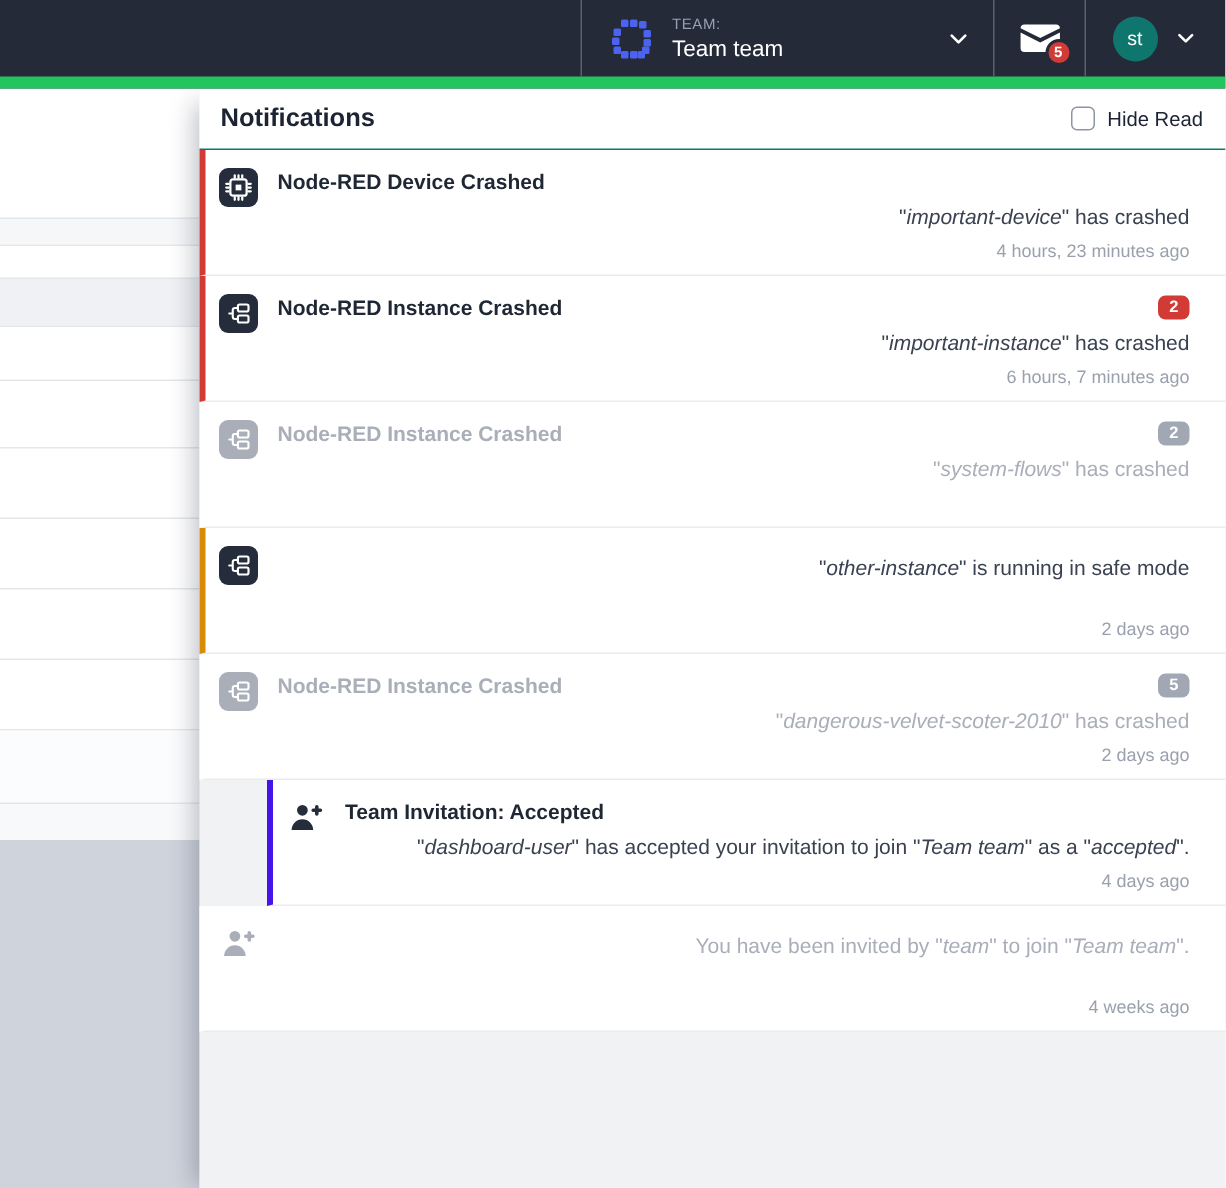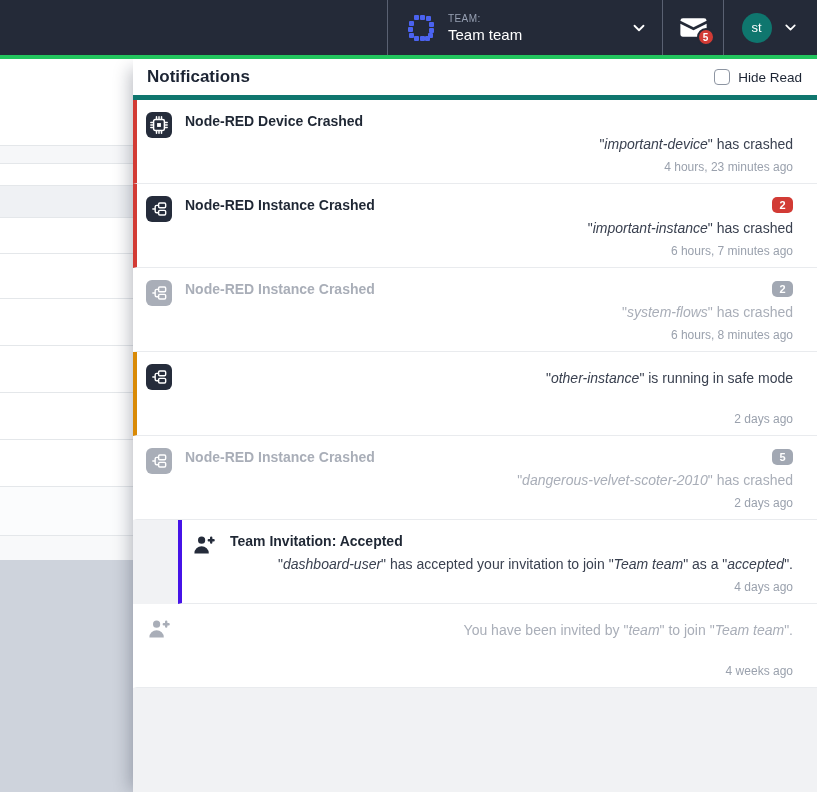--- a/index.html
+++ b/index.html
@@ -7,21 +7,21 @@
   body { font-family:"Liberation Sans", sans-serif; background:#ffffff; position:relative; }
 
   
   .underlay { position:absolute; inset:0; background:#ffffff; }
   .u-line { position:absolute; left:0; width:133px; height:1px; background:#e4e7ea; }
   .u-row  { position:absolute; left:0; width:133px; }
   .u-gray-block { position:absolute; left:0; width:133px; top:560px; height:232px; background:#ced3dc; }
 
   
   .navbar { position:absolute; top:0; left:0; width:817px; height:59px;
-            background:#242a38; border-bottom:4px solid #22c55e;
+            background:#242a38; border-bottom:8px solid #22c55e;
             display:flex; align-items:stretch; z-index:5; }
   .nav-spacer { flex:1; }
   .nav-section { border-left:1px solid #5a6172; display:flex; align-items:center; }
   .nav-team { width:275px; padding:0 14px 0 18px; cursor:pointer; }
   .team-icon-wrap { width:30px; height:30px; flex:none; }
   .team-texts { margin-left:12px; flex:1; }
   .team-label { font-size:10px; color:#97a0b3; letter-spacing:.4px; }
   .team-name  { font-size:15px; color:#ffffff; margin-top:2px; }
   .chev { width:18px; height:18px; flex:none; }
   .nav-mail { width:61px; justify-content:center; cursor:pointer; position:relative; }
@@ -31,21 +31,21 @@
                 color:#fff; font-size:10px; font-weight:bold;
                 display:flex; align-items:center; justify-content:center; }
   .nav-user { width:94px; justify-content:center; gap:10px; cursor:pointer; }
   .avatar { width:30px; height:30px; border-radius:50%; background:#0f766e; color:#fff;
             font-size:13px; display:flex; align-items:center; justify-content:center; }
 
   
   .panel { position:absolute; top:59px; left:133px; right:0; bottom:0;
            background:#f1f2f4; z-index:4;
            box-shadow:-9px 4px 16px -6px rgba(15,23,42,.28); }
-  .panel-header { height:41px; background:#fff; border-bottom:5px solid #0f766e;
+  .panel-header { height:41px; background:#fff; border-bottom:1px solid #0f766e;
                   display:flex; align-items:center; padding:0 15px 0 14px; }
   .panel-title { flex:1; font-size:17px; font-weight:bold; color:#1c2433; }
   .hide-read { display:flex; align-items:center; gap:8px; cursor:pointer;padding-left:16px; }
   .checkbox { width:16px; height:16px; border:1px solid #8d95a2; border-radius:4px; background:#fff; }
   .hide-read-label { font-size:13.5px; color:#1c2433; }
 
   .notif { height:84px; background:#fff; border-bottom:1px solid #e9ebee;
            border-left:4px solid transparent;
            display:flex; gap:13px; padding:12px 24px 0 9px; cursor:pointer; }
   .notif-icon { flex:none; width:26px; height:26px; }
@@ -201,21 +201,20 @@
         </svg>
       </span>
 
     </span>
     <span class="notif-col">
       <span class="notif-top">
         <span class="notif-title">Node-RED Instance Crashed</span>
         <span class="notif-badge" style="background: rgb(162, 168, 179);">2</span>
       </span>
       <span class="notif-msg"><span>"</span><span class="em">system-flows</span><span>" has crashed</span></span>
-      <span class="notif-time">6 hours, 8 minutes ago</span>
     </span>
   </div>
       <div class="notif" style="border-left-color: rgb(217, 138, 6);">
     <span class="notif-icon">
 
       <span class="boxed-icon">
         <svg width="20" height="20" viewBox="0 0 24 24" fill="none" stroke="#fff" stroke-width="1.7" stroke-linecap="round">
           <rect x="11.5" y="4.8" width="8.5" height="5.6" rx="1.4"></rect>
           <rect x="11.5" y="13.6" width="8.5" height="5.6" rx="1.4"></rect>
           <path d="M11.5 7.6H9.2a1.8 1.8 0 00-1.8 1.8v5.2a1.8 1.8 0 001.8 1.8h2.3M7.4 12H4.6"></path>

